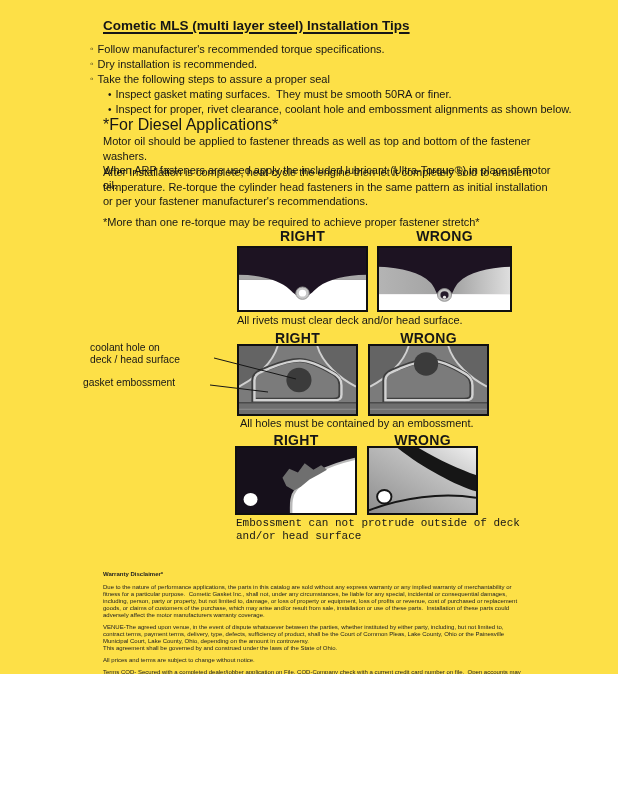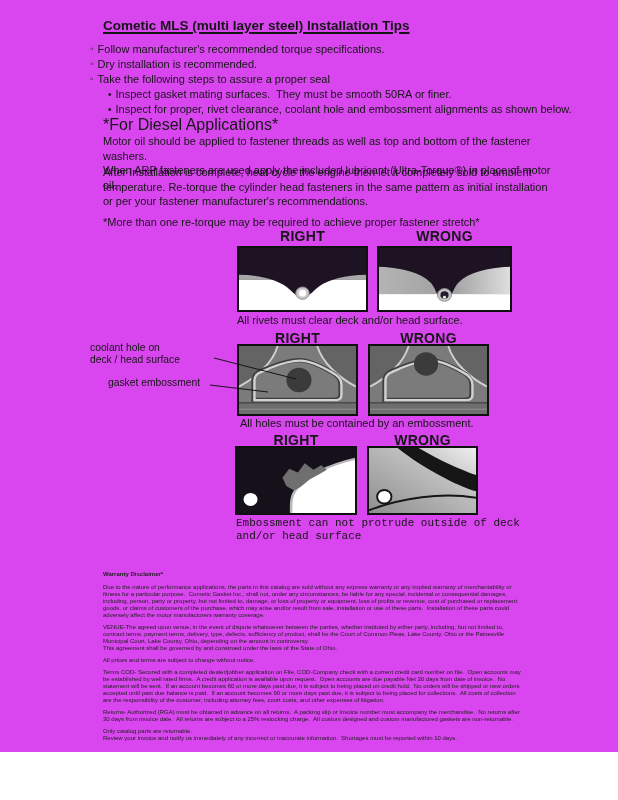--- a/index.html
+++ b/index.html
@@ -1,16 +1,16 @@
 <!DOCTYPE html>
 <html><head>
 <meta charset="utf-8">
 <style>
   html,body{margin:0;padding:0;background:#fff;}
-  .page{position:relative;width:618px;height:752px;background:#d946ef;overflow:hidden;
+  .page{position:relative;width:618px;height:674px;background:#fde047;overflow:hidden;
         font-family:"Liberation Sans","DejaVu Sans",sans-serif;color:#161616;}
   .abs{position:absolute;}
   .title{left:103px;top:18px;font-size:13.5px;font-weight:bold;
          text-decoration:underline;text-decoration-thickness:1.5px;text-underline-offset:2px;}
   .tips{left:90px;top:42px;font-size:11px;line-height:14px;}
   .tiprow{display:flex;align-items:baseline;}
   .b1{font-size:10px;margin-right:4px;position:relative;top:-1px;}
   .b2{font-size:10px;margin:0 4px 0 18px;}
   .tiptext{white-space:pre-wrap;}
   .dieselhead{left:103px;top:116px;font-size:16px;font-weight:normal;}
@@ -96,21 +96,21 @@
       <circle cx="67.5" cy="55.6" r="1.6" fill="#e9e9e9"></circle>
     </svg>
   </div>
   <div class="abs caption" style="left:237px;top:314px;">All rivets must clear deck and/or head surface.</div>
 
   <div class="abs dlabel" style="left:237px;top:330px;width:121px;">RIGHT</div>
   <div class="abs dlabel" style="left:368px;top:330px;width:121px;">WRONG</div>
 
   <div class="abs ann" style="left:90px;top:342px;width:122px;">coolant hole on
 deck / head surface</div>
-  <div class="abs ann" style="left:108px;top:377px;width:118px;">gasket embossment</div>
+  <div class="abs ann" style="left:83px;top:377px;width:118px;">gasket embossment</div>
 
   <div class="abs dbox" style="left:237px;top:344px;width:121px;height:72px;">
     <svg viewBox="0 0 121 72" preserveAspectRatio="none">
       <rect x="0" y="0" width="121" height="72" fill="#7b7b7b"></rect>
       <path d="M0,0 L40,0 C35,18 17,34 0,43 Z" fill="#646464"></path>
       <path d="M40,0 C35,18 17,34 0,43" stroke="#d0d0d0" stroke-width="2" fill="none"></path>
       <path d="M121,0 L81,0 C86,18 104,34 121,43 Z" fill="#646464"></path>
       <path d="M81,0 C86,18 104,34 121,43" stroke="#d0d0d0" stroke-width="2" fill="none"></path>
       <rect x="0" y="60" width="121" height="12" fill="#6e6e6e"></rect>
       <line x1="0" y1="60" x2="121" y2="60" stroke="#4a4a4a" stroke-width="1.5"></line>

